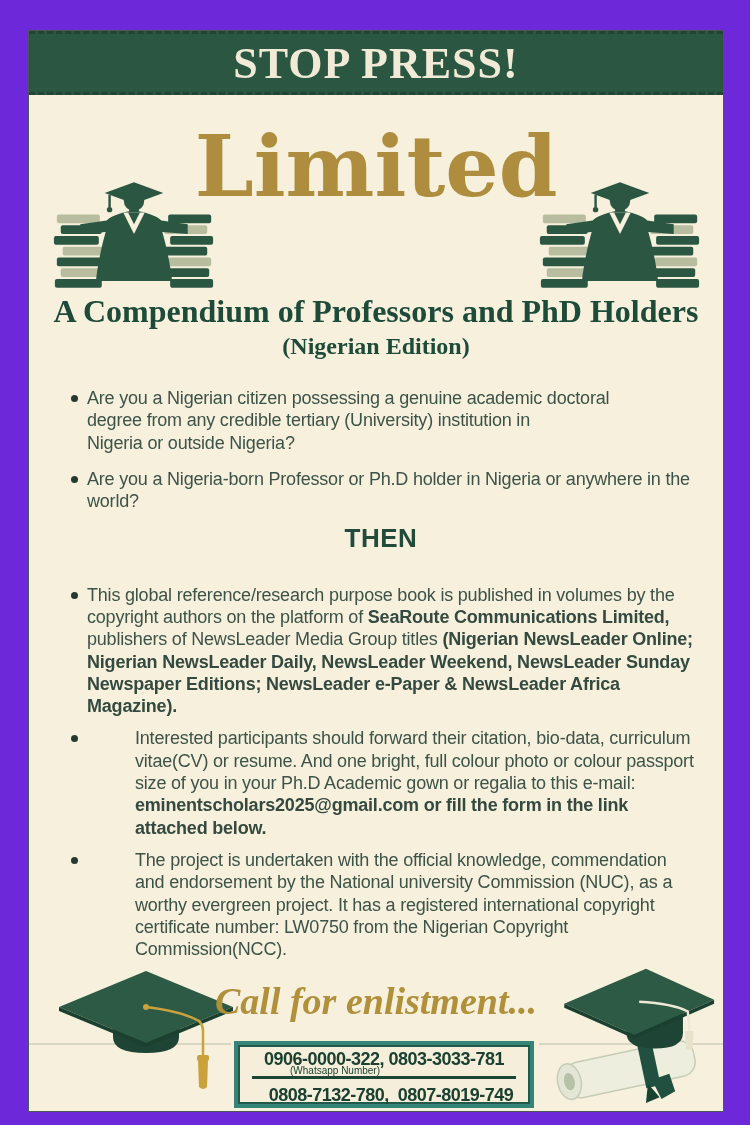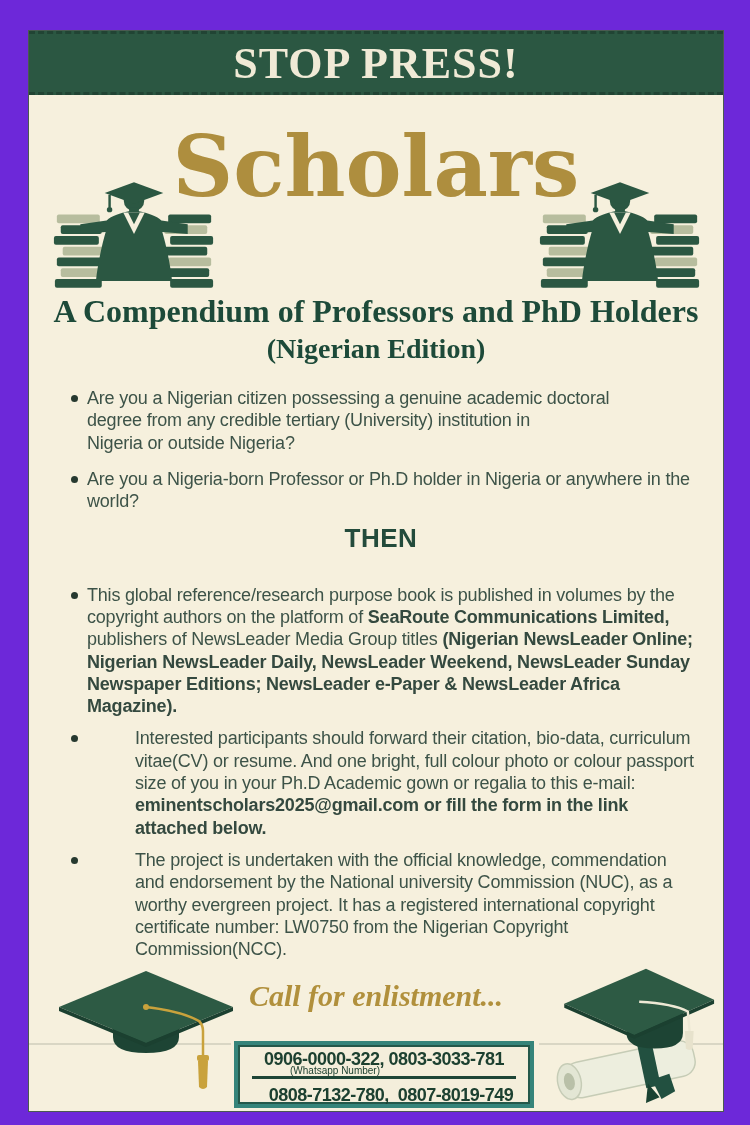--- a/index.html
+++ b/index.html
@@ -17,40 +17,40 @@
   .title{position:absolute;left:0;top:94px;width:100%;text-align:center;
          font-family:"DejaVu Serif",serif;font-weight:bold;color:#ae8e3e;}
   .title .t1{font-size:72px;line-height:80px;}
   .title .t2{font-size:84px;line-height:84px;}
   .grad{position:absolute;top:146px;width:166px;height:118px;}
   .grad.left{left:22px;} .grad.right{right:20px;}
   
   .subtitle{position:absolute;left:0;top:262px;width:100%;text-align:center;
             font-family:"Liberation Serif",serif;font-weight:bold;font-size:32px;color:#1d4a39;}
   .edition{position:absolute;left:0;top:302px;width:100%;text-align:center;
-           font-family:"Liberation Serif",serif;font-weight:bold;font-size:28px;color:#1d4a39;}
+           font-family:"Liberation Serif",serif;font-weight:bold;font-size:24px;color:#1d4a39;}
   
   .bullets{position:absolute;left:36px;top:356px;width:632px;}
   .bullet{display:flex;align-items:flex-start;}
   .dot{flex:none;width:7px;height:7px;border-radius:50%;background:#26392f;margin:8px 9px 0 6px;}
   .btext{font-size:18px;line-height:1.24;letter-spacing:-0.2px;color:#3d5348;max-width:614px;}
   .pre{white-space:pre-line;}
   .bseg{font-weight:bold;color:#34493f;}
   .mt14{margin-top:14px;} .mt8{margin-top:8px;} .mt30{margin-top:30px;} .mt10{margin-top:10px;gap:48px;}
   .then{margin-top:10px;text-align:center;font-weight:bold;font-size:26px;color:#234b3b;
         letter-spacing:.5px;width:100%;}
   
   .shelf-line{position:absolute;height:2px;background:#d9d6c4;top:1012px;}
   .shelf-line.l{left:0;width:202px;}
   .shelf-line.r{left:510px;width:184px;}
   .cap-left{position:absolute;left:22px;top:928px;width:190px;height:135px;}
   .cap-right{position:absolute;right:6px;top:922px;width:180px;height:155px;}
   .enlist{position:absolute;left:0;top:948px;width:100%;text-align:center;
           font-family:"Liberation Serif",serif;font-style:italic;font-weight:bold;
-          font-size:30px;color:#b1903c;}
+          font-size:38px;color:#b1903c;}
   .phonebox{position:absolute;left:205px;top:1010px;width:300px;height:67px;box-sizing:border-box;
             background:#f4eedb;border:4px solid #35847a;box-shadow:inset 0 0 0 2px #24584a;
             z-index:3;text-align:center;}
   .pline{font-weight:bold;font-size:18px;letter-spacing:-0.5px;color:#1c4030;white-space:pre;}
   .pline.one{margin-top:4px;}
   .pnote{font-size:10px;color:#1c4030;text-align:left;padding-left:52px;margin-top:-4px;line-height:9px;}
   .pdiv{height:3px;background:#1d4536;margin:1px 14px 0 14px;}
   .pline.two{margin-top:6px;padding-left:14px;}
 </style>
 </head>
@@ -111,21 +111,21 @@
         <polygon points="55,16 85,5 115,16 85,27"></polygon>
         <path d="M60,18 L60,31" stroke="#2b5742" stroke-width="2.5" fill="none"></path>
         <circle cx="60" cy="33" r="2.8"></circle>
         <path d="M85,34 C70,36 62,40 57,44 L30,48 L30,58 L56,56 C52,70 48,88 46,106 L124,106 C122,88 118,70 114,56 L140,58 L140,48 L113,44 C108,40 100,36 85,34 Z"></path>
       </g>
       <polygon points="74,36 96,36 85,58" fill="#f6f0dd"></polygon>
       <polygon points="79,36 91,36 85,48" fill="#2b5742"></polygon>
     </svg>
 
     <div class="title">
-      <div class="t2">Scholars</div>
+      <div class="t2">Limited</div>
     </div>
 
     <div class="subtitle">A Compendium of Professors and PhD Holders</div>
     <div class="edition">(Nigerian Edition)</div>
 
     <div class="bullets">
 
       <div class="bullet">
         <span class="dot"></span>
         <span class="btext pre">Are you a Nigerian citizen possessing a genuine academic doctoral

